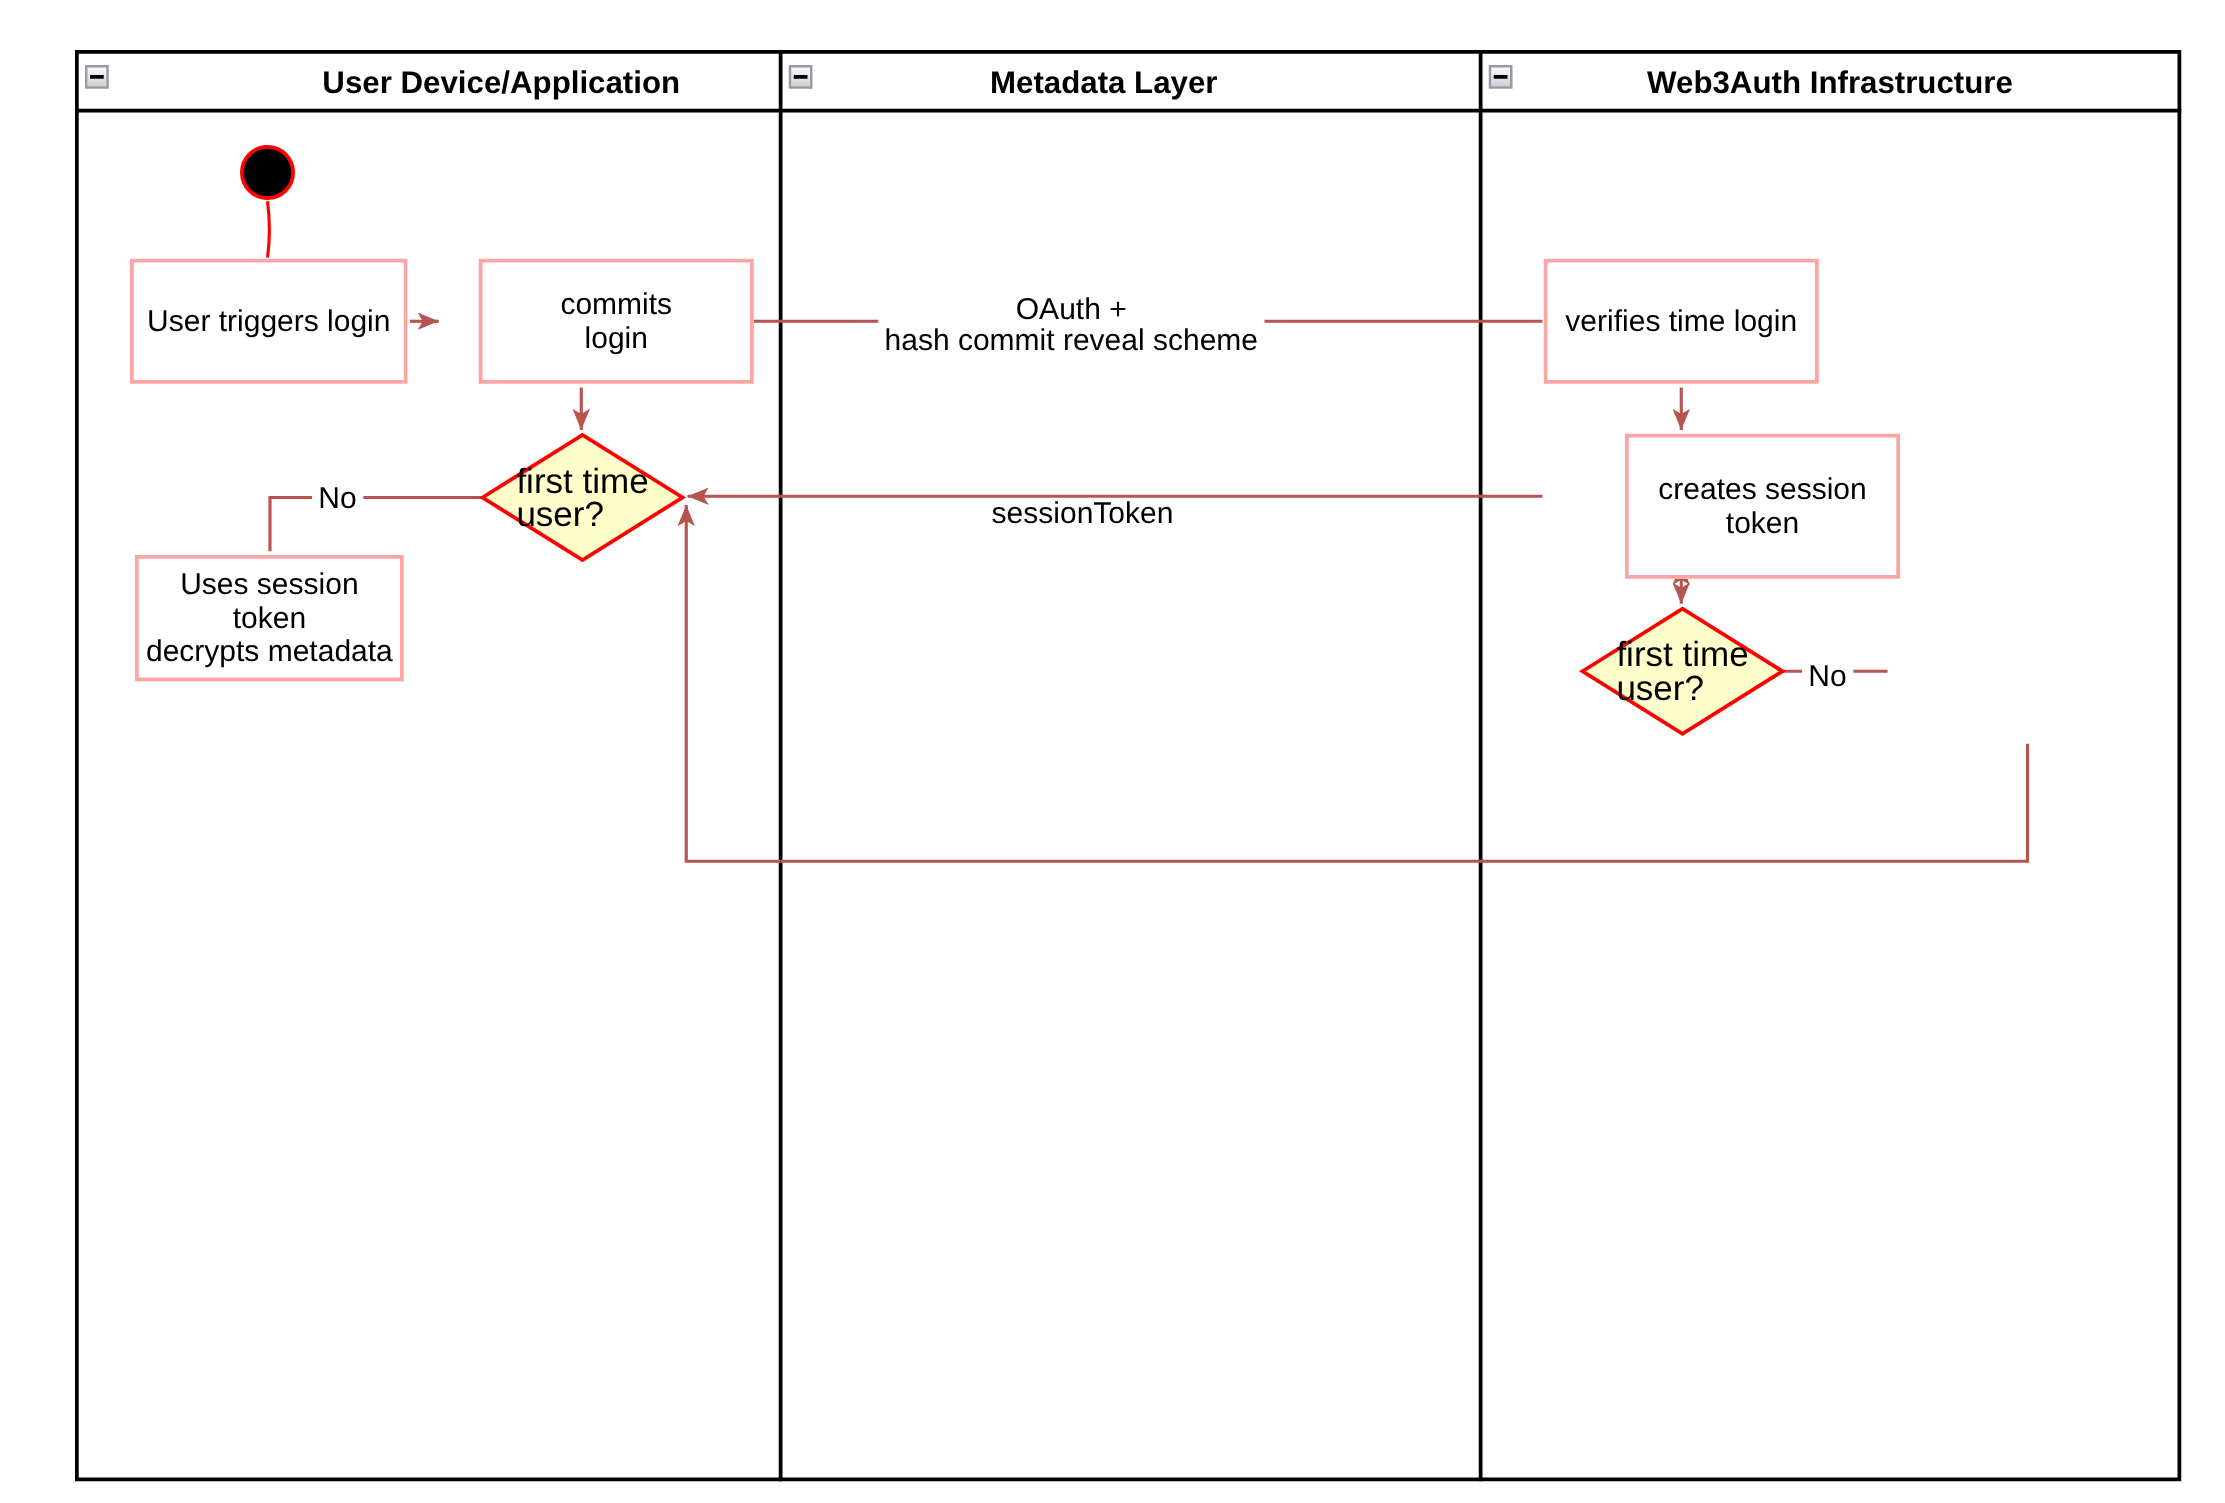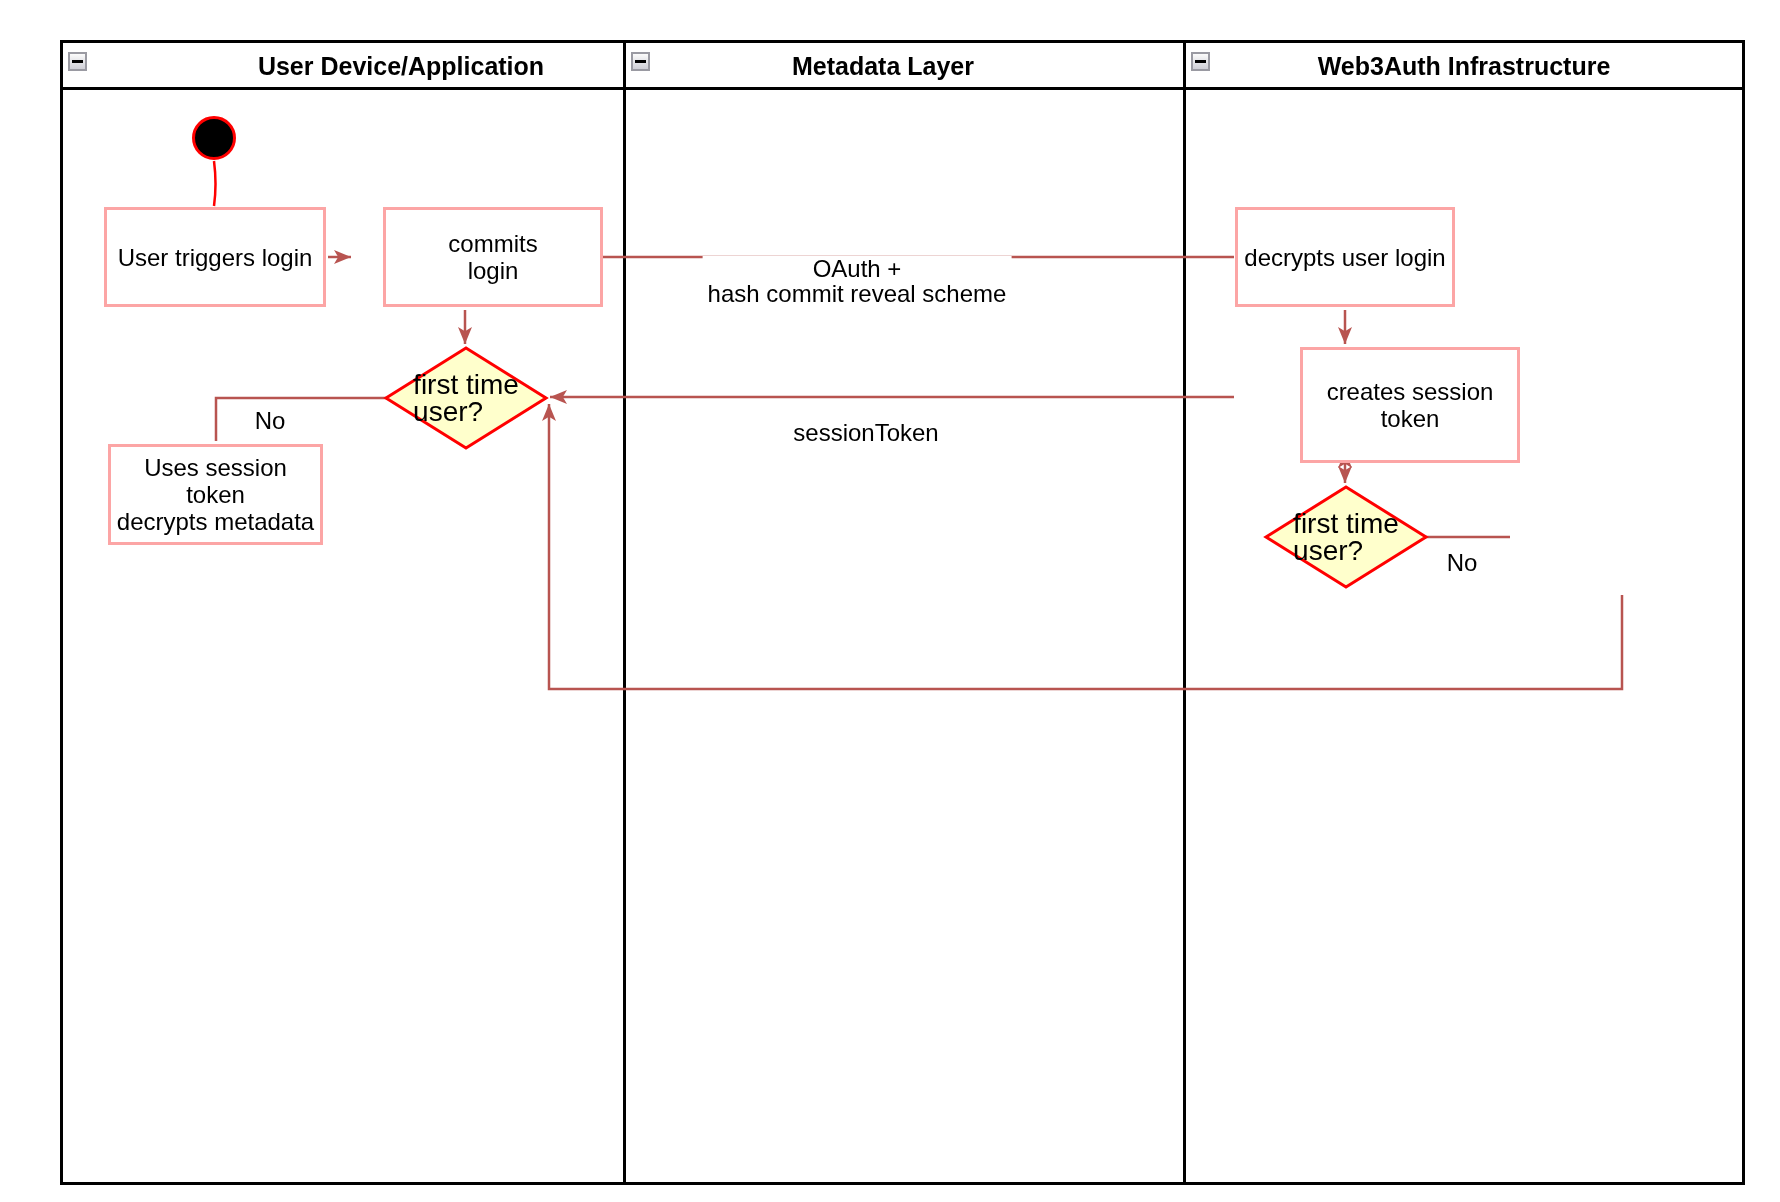--- a/index.html
+++ b/index.html
@@ -24,21 +24,21 @@
           font-size:24px; line-height:27px; white-space:pre-line; }
   .start-node { position:absolute; box-sizing:border-box; width:44px; height:44px;
                 border-radius:50%; background:#000; border:3px solid #ff0000; }
 
   .diamond-label { position:absolute; transform:translate(-50%,-50%); text-align:left;
                    font-size:28px; line-height:27px; white-space:pre-line; pointer-events:none; }
 
   
   .edge-label { position:absolute; transform:translate(-50%,-50%); background:#ffffff;
                 font-size:24px; line-height:25px; text-align:center; white-space:pre-line;
-                padding:0 5px;margin-top:21px; }
+                padding:0 5px; }
 
   svg.overlay { position:absolute; left:0; top:0; width:1780px; height:1202px; pointer-events:none; }
   svg.overlay polygon { pointer-events:auto; }
 </style>
 </head>
 <body>
 
 <div class="stage">
 
   <div class="frame"></div>
@@ -96,21 +96,21 @@
 
   <div class="node" style="left:104px; top:207px; width:222px; height:100px;">User triggers login</div>
 
   <div class="node" style="left:355px; top:207px; width:220px; height:100px;margin-left:28px;">commits
 login</div>
 
   <div class="node" style="left:108px; top:444px; width:215px; height:101px;">Uses session
 token
 decrypts metadata</div>
 
-  <div class="node" style="left:1235px; top:207px; width:220px; height:100px;">decrypts user login</div>
+  <div class="node" style="left:1235px; top:207px; width:220px; height:100px;">verifies time login</div>
 
   <div class="node" style="left:1300px; top:347px; width:220px; height:116px;">creates session
 token</div>
 
 
   <div class="diamond-label" style="left:466px; top:398px;">first time
 user?</div>
   <div class="diamond-label" style="left:1346px; top:537px;">first time
 user?</div>
 

